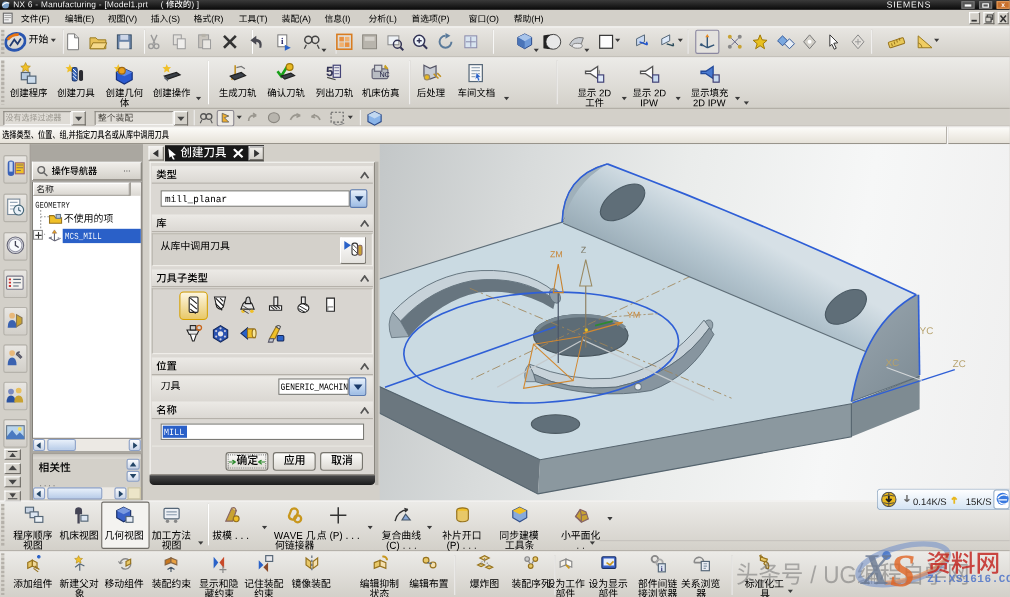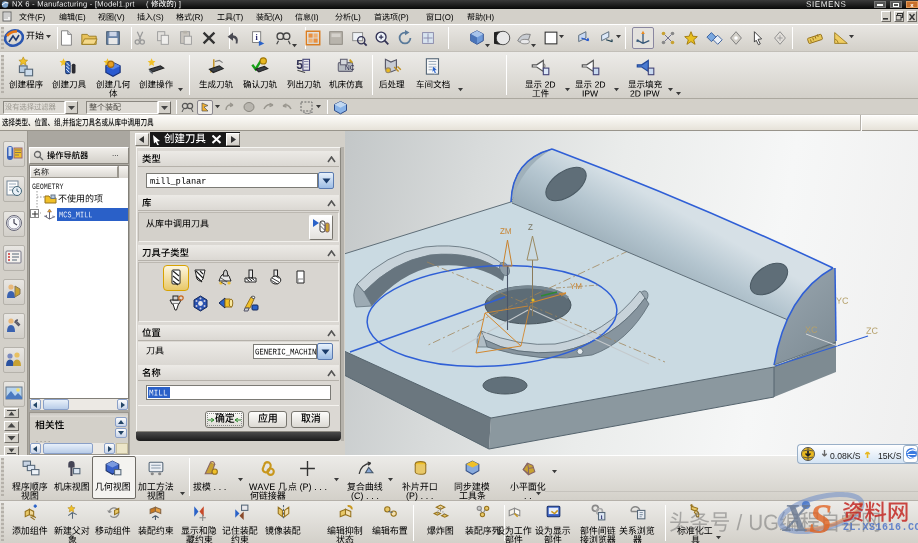--- a/index.html
+++ b/index.html
@@ -2134,21 +2134,21 @@
     </svg>
     <div style="position:absolute;left:797px;top:444px;width:121px;height:20px;background:linear-gradient(#ffffff,#d4e4f4);border:1px solid #9ab0c8;border-radius:4px 0 0 4px;border-right:none"></div>
     <svg style="position:absolute;left:801px;top:447px" width="15" height="14">
       <circle cx="7" cy="7" r="6.5" fill="#e8b820" stroke="#555"></circle>
       <path d="M2 4 q5 -2 10 0 M2 10 q5 2 10 0 M7 0.5 v13" stroke="#444" fill="none" stroke-width="0.8"></path>
       <path d="M7 4 l0 5 m0 0 l-2.5 -2.5 m2.5 2.5 l2.5 -2.5" stroke="#222" stroke-width="1.6" fill="none"></path>
     </svg>
     <svg style="position:absolute;left:821px;top:450px" width="7" height="9">
       <path d="M3.5 0 v6 m0 0 l-2.2 -2.2 m2.2 2.2 l2.2 -2.2" stroke="#666" stroke-width="1.3" fill="none"></path>
     </svg>
-    <div style="position:absolute;left:830px;top:450.5px;font:8.6px &quot;Liberation Sans&quot;;color:#222">0.08K/S</div>
+    <div style="position:absolute;left:830px;top:450.5px;font:8.6px &quot;Liberation Sans&quot;;color:#222">0.14K/S</div>
     <svg style="position:absolute;left:864px;top:450px" width="7" height="9">
       <path d="M3.5 8 v-6 m0 0 l-2.2 2.2 m2.2 -2.2 l2.2 2.2" stroke="#e8b820" stroke-width="1.6" fill="none"></path>
     </svg>
     <div style="position:absolute;left:878px;top:450.5px;font:8.6px &quot;Liberation Sans&quot;;color:#222">15K/S</div>
     <div style="position:absolute;left:903px;top:445px;width:15px;height:18px;background:#fff;border:1px solid #9ab0c8;border-radius:3px"></div>
     <svg style="position:absolute;left:905px;top:447px" width="13" height="13">
       <circle cx="6.5" cy="6.5" r="5.5" fill="#3a7ae0"></circle>
       <path d="M2 6 q4 -5 9 -2 M3 9 q4 4 8 1 M2.5 7.5 h8" stroke="#fff" stroke-width="1.1" fill="none"></path>
     </svg>
     <svg class="t" style="left:669px;top:511px" width="212.33" height="27.5">

